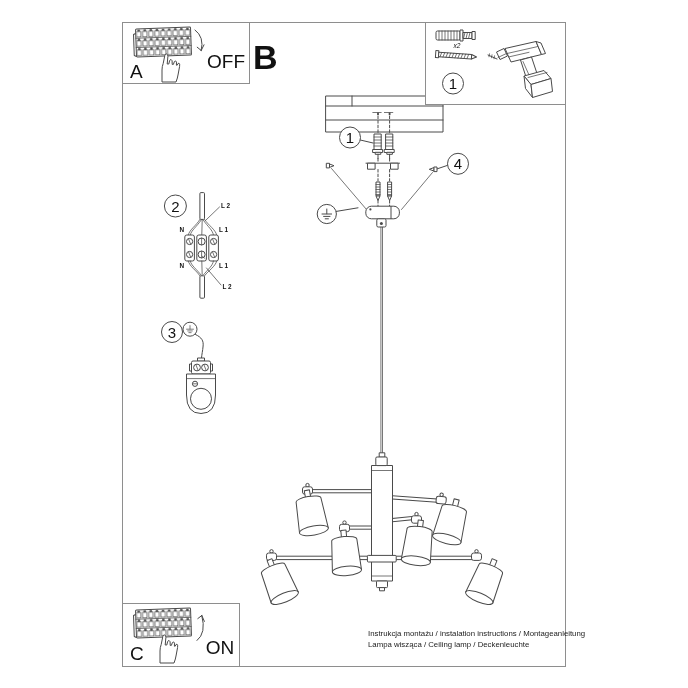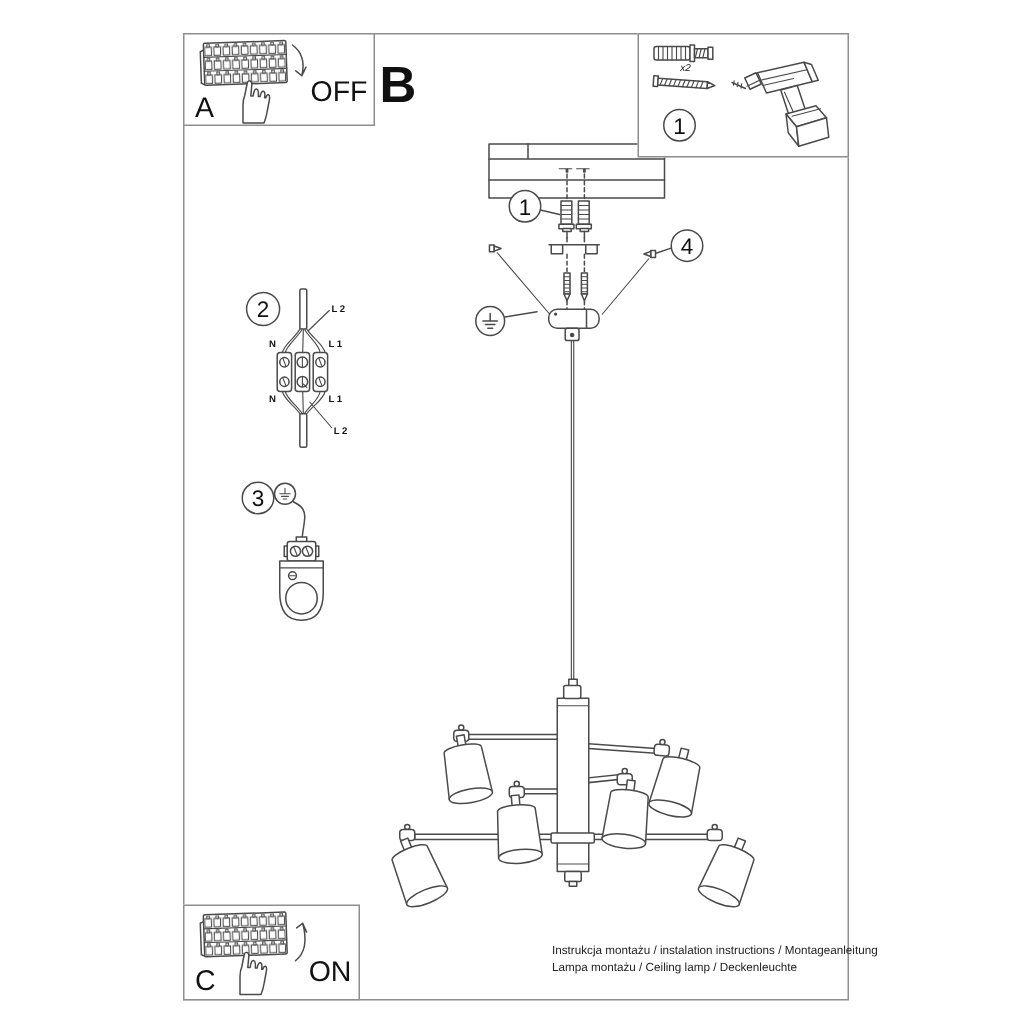--- a/index.html
+++ b/index.html
@@ -318,16 +318,16 @@
       <g>
         <path class="ln" d="M74,36.5 Q83.5,29 78.8,11.5 M78.8,11.5 L74.8,14.6 M78.8,11.5 L81.4,17.4"></path>
       </g>
       <text class="box-letter" x="7" y="56">C</text>
       <text class="switch-word" x="97" y="50">ON</text>
     </svg>
   </div>
 
   <div class="footer">
     <div>Instrukcja montażu / instalation instructions / Montageanleitung</div>
-    <div>Lampa montażu / Ceiling lamp / Deckenleuchte</div>
+    <div>Lampa wisząca / Ceiling lamp / Deckenleuchte</div>
   </div>
 
 </div>
 
 </body></html>

